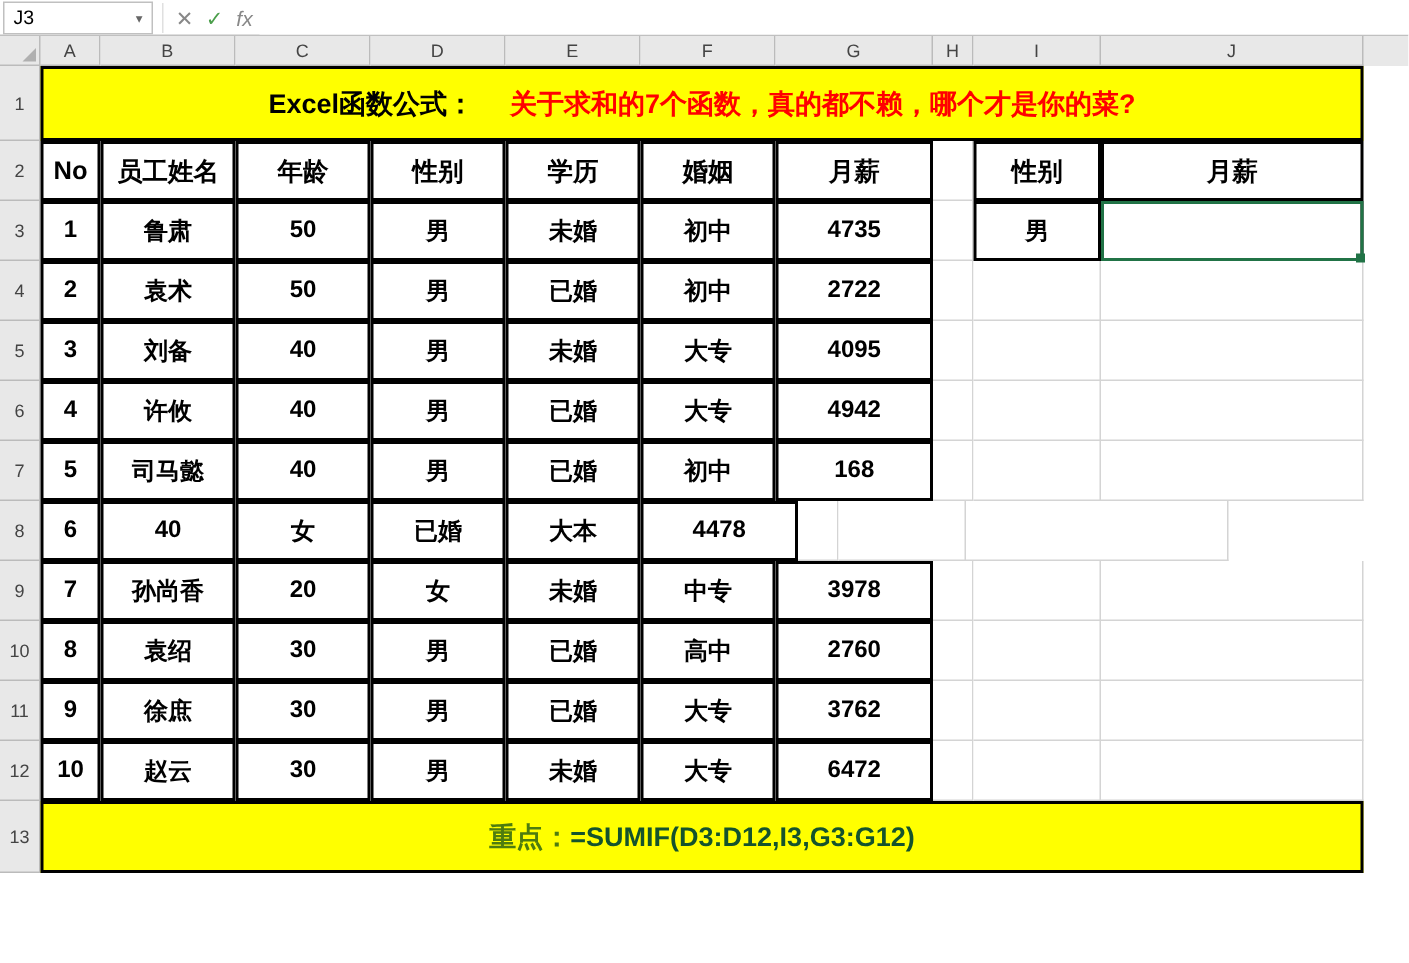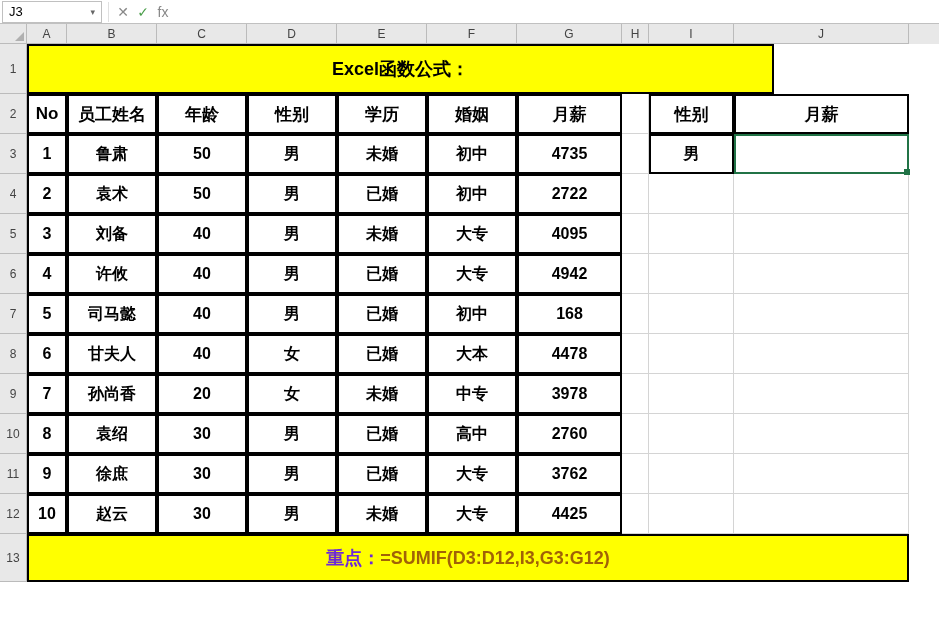--- a/index.html
+++ b/index.html
@@ -158,26 +158,26 @@
     .title-red { color: #ff0000; }
     .header-cell {
       font-weight: bold;
       font-size: 17px;
       text-align: right;
     }
     .data-cell {
       font-weight: bold;
       font-size: 16px;
     }
-    .formula-label { color: #6d28d9; font-weight: bold; font-size: 18px; }
-    .formula-text { color: #a16207; font-weight: bold; font-size: 18px; }
+    .formula-label { color: #4d7c0f; font-weight: bold; font-size: 18px; }
+    .formula-text { color: #14532d; font-weight: bold; font-size: 18px; }
     
     
     .merged-title {
-      width: 747px;
+      width: 882px;
       position: relative;
       gap: 24px;
     }
     .merged-formula {
       width: 882px;
     }
     
     
     .selected-outline {
       position: absolute;
@@ -200,21 +200,21 @@
 <body>
 
 <div class="formula-bar">
   <div class="name-box">
     <span>J3</span>
     <span class="name-box-dropdown">▾</span>
   </div>
   <div class="fb-divider"></div>
   <div class="fb-icon">✕</div>
   <div class="fb-icon green">✓</div>
-  <div class="fb-icon" style="">fx</div>
+  <div class="fb-icon" style="font-style:italic;">fx</div>
   <input class="formula-input" value="" style="">
 </div>
 
 <div class="grid-area">
 
   <div class="col-headers">
     <div class="corner-cell"></div>
     <div class="col-header cA">A</div>
     <div class="col-header cB">B</div>
     <div class="col-header cC">C</div>
@@ -224,20 +224,21 @@
     <div class="col-header cG">G</div>
     <div class="col-header cH">H</div>
     <div class="col-header cI">I</div>
     <div class="col-header cJ">J</div>
   </div>
 
   <div class="data-row r1">
     <div class="row-header r1">1</div>
     <div class="cell merged-title yellow-bg title-cell r1 b-all">
       <span class="title-black">Excel函数公式：</span>
+      <span class="title-red">关于求和的7个函数，真的都不赖，哪个才是你的菜?</span>
     </div>
   </div>
 
   <div class="data-row r-std">
     <div class="row-header r-std">2</div>
     <div class="cell cA r-std header-cell b-all">No</div>
     <div class="cell cB r-std header-cell b-all">员工姓名</div>
     <div class="cell cC r-std header-cell b-all">年龄</div>
     <div class="cell cD r-std header-cell b-all">性别</div>
     <div class="cell cF r-std header-cell b-all">学历</div>
@@ -312,21 +313,20 @@
         <div class="cell cE r-std data-cell b-all">已婚</div>
         <div class="cell cF r-std data-cell b-all">初中</div>
         <div class="cell cG r-std data-cell b-all">168</div>
         <div class="cell cH r-std"></div>
         <div class="cell cI r-std"></div>
         <div class="cell cJ r-std"></div>
       </div>
       <div class="data-row r-std">
         <div class="row-header r-std">8</div>
         <div class="cell cA r-std data-cell b-all">6</div>
-        <div class="cell cB r-std data-cell b-all">甘夫人</div>
         <div class="cell cC r-std data-cell b-all">40</div>
         <div class="cell cD r-std data-cell b-all">女</div>
         <div class="cell cE r-std data-cell b-all">已婚</div>
         <div class="cell cF r-std data-cell b-all">大本</div>
         <div class="cell cG r-std data-cell b-all">4478</div>
         <div class="cell cH r-std"></div>
         <div class="cell cI r-std"></div>
         <div class="cell cJ r-std"></div>
       </div>
       <div class="data-row r-std">
@@ -369,21 +369,21 @@
         <div class="cell cJ r-std"></div>
       </div>
       <div class="data-row r-std">
         <div class="row-header r-std">12</div>
         <div class="cell cA r-std data-cell b-all">10</div>
         <div class="cell cB r-std data-cell b-all">赵云</div>
         <div class="cell cC r-std data-cell b-all">30</div>
         <div class="cell cD r-std data-cell b-all">男</div>
         <div class="cell cE r-std data-cell b-all">未婚</div>
         <div class="cell cF r-std data-cell b-all">大专</div>
-        <div class="cell cG r-std data-cell b-all">4425</div>
+        <div class="cell cG r-std data-cell b-all">6472</div>
         <div class="cell cH r-std"></div>
         <div class="cell cI r-std"></div>
         <div class="cell cJ r-std"></div>
       </div>
     </div>
 
   <div class="data-row r13">
     <div class="row-header r13">13</div>
     <div class="cell merged-formula yellow-bg r13 b-all">
       <span class="formula-label">重点：</span>

